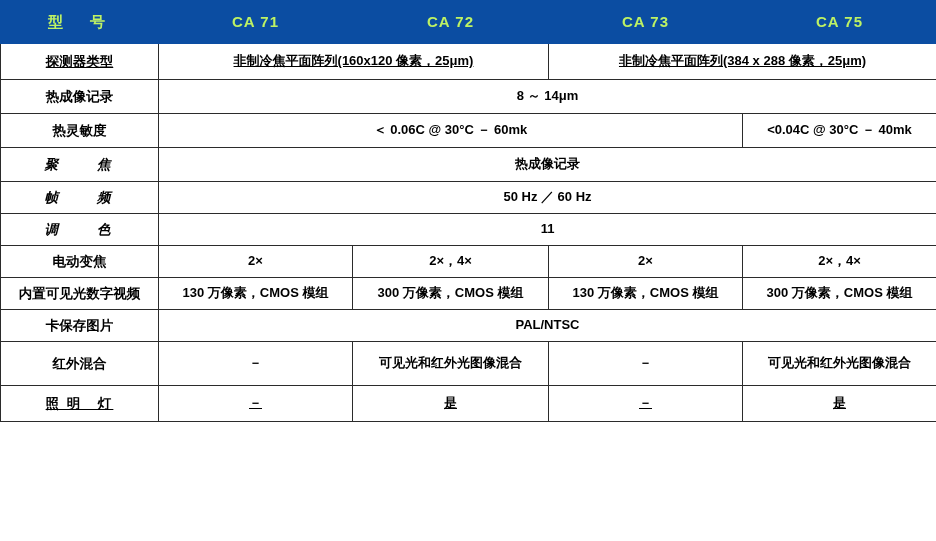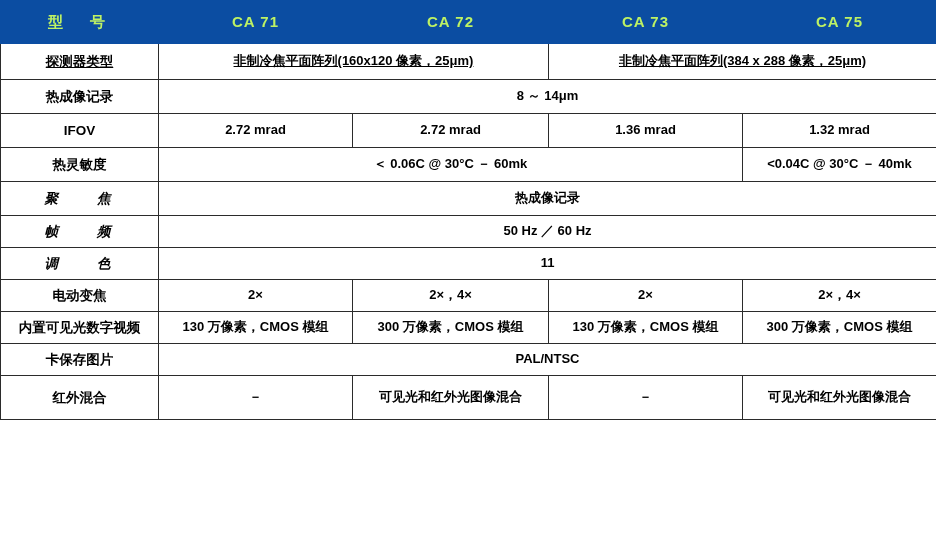--- a/index.html
+++ b/index.html
@@ -87,27 +87,20 @@
       <td class="val" colspan="2">非制冷焦平面阵列(160x120 像素，25μm)</td>
       <td class="val" colspan="2">非制冷焦平面阵列(384 x 288 像素，25μm)</td>
     </tr>
 
     <tr class="r-h34">
       <td class="label">热成像记录</td>
       <td class="val" colspan="4">8 ～ 14μm</td>
     </tr>
 
 
-    <tr class="r-h34">
-      <td class="label">IFOV</td>
-      <td class="val">2.72 mrad</td>
-      <td class="val">2.72 mrad</td>
-      <td class="val">1.36 mrad</td>
-      <td class="val">1.32 mrad</td>
-    </tr>
 
     <tr class="r-h34">
       <td class="label">热灵敏度</td>
       <td class="val" colspan="3">＜ 0.06C @ 30°C － 60mk</td>
       <td class="val">&lt;0.04C @ 30°C － 40mk</td>
     </tr>
 
     <tr class="r-h34">
       <td class="label sp-w">聚　　焦</td>
       <td class="val" colspan="4">热成像记录</td>
@@ -148,15 +141,22 @@
 
     <tr class="r-h44">
       <td class="label">红外混合</td>
       <td class="val">－</td>
       <td class="val">可见光和红外光图像混合</td>
       <td class="val">－</td>
       <td class="val">可见光和红外光图像混合</td>
     </tr>
 
 
+    <tr class="r-h36">
+      <td class="label sp-m">照 明　灯</td>
+      <td class="val">－</td>
+      <td class="val">是</td>
+      <td class="val">－</td>
+      <td class="val">是</td>
+    </tr>
 
   </tbody>
 </table>
 
 </body></html>

